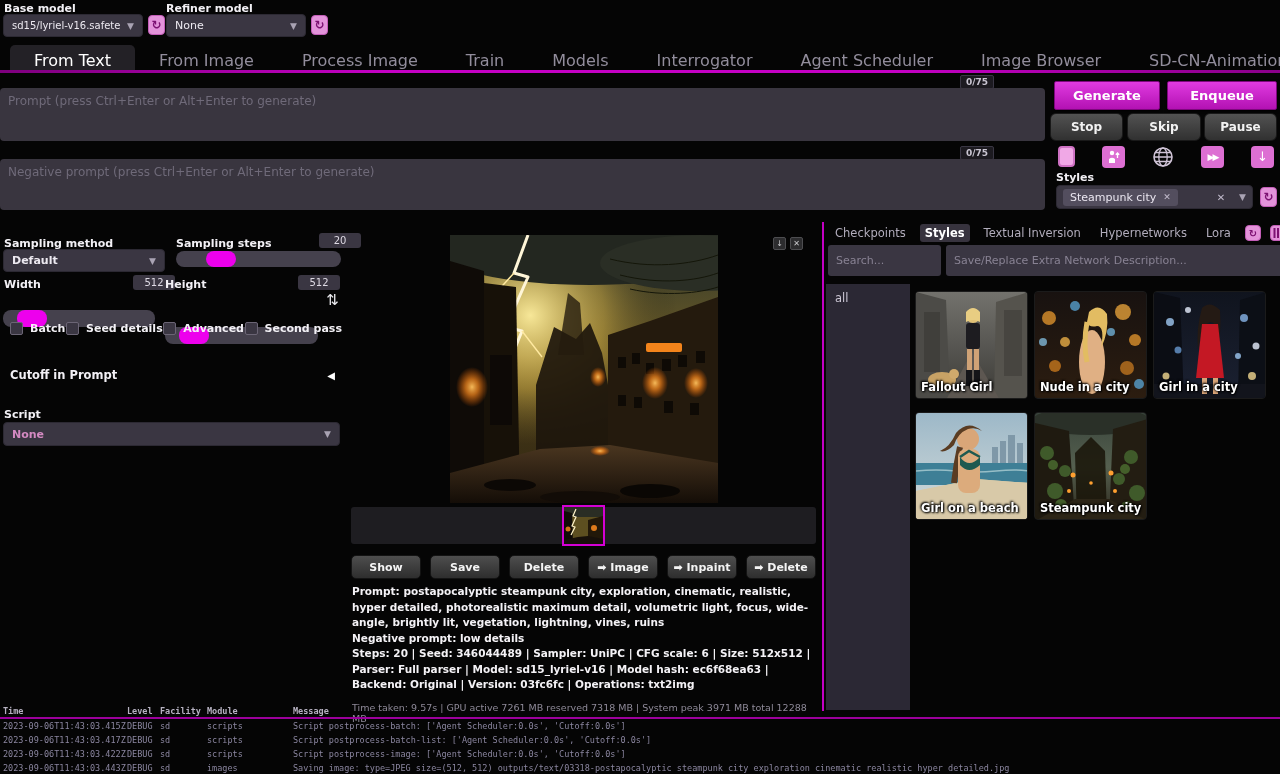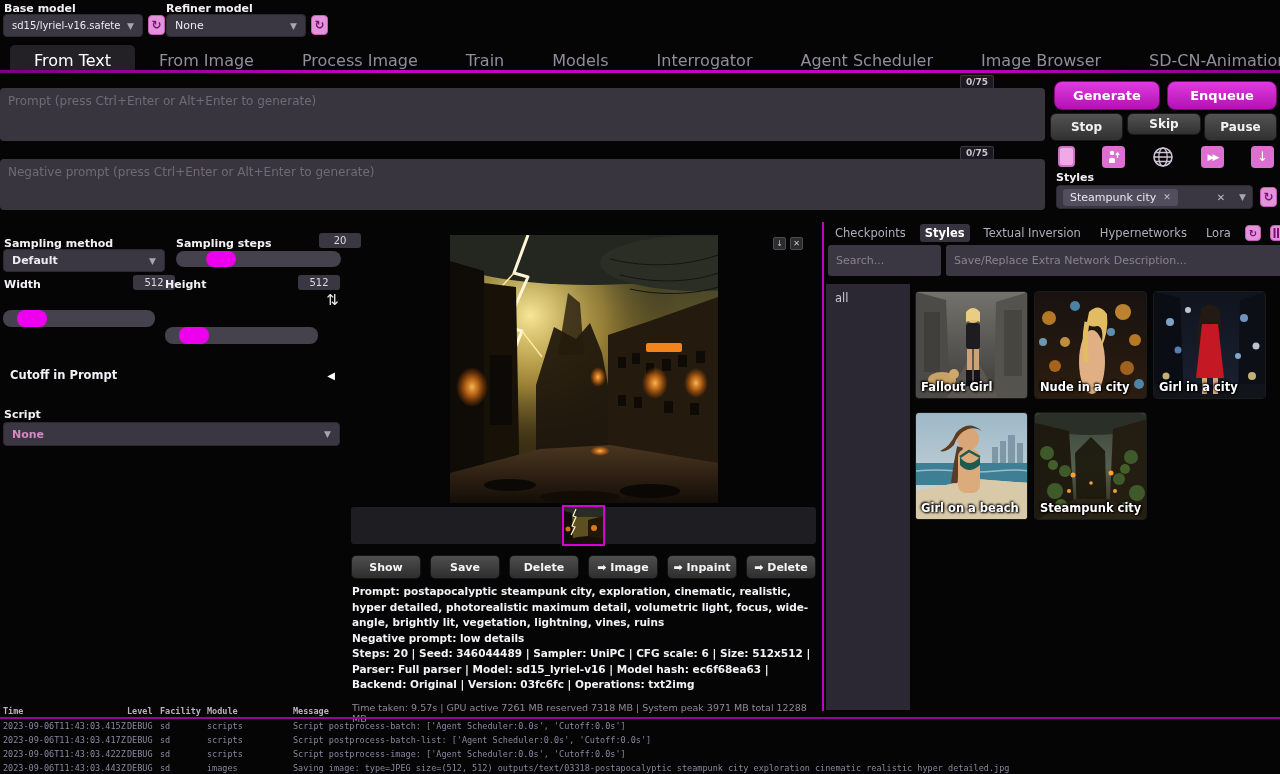--- a/index.html
+++ b/index.html
@@ -33,21 +33,21 @@
     background:#39353f; border:none; border-radius:4px; resize:none; outline:none;
     color:#e8e5ed; font-size:12px; padding:6px 8px;
     font-family:"DejaVu Sans","Liberation Sans",sans-serif;
   }
   textarea::placeholder { color:#6f6a79; }
   .counter { background:#1c1a20; border:1px solid #3a3744; color:#c9c5d1;
     font-size:9px; font-weight:bold; padding:1px 5px; border-radius:2px; }
   
   .btn-accent {
     background:linear-gradient(180deg,#e03ae0,#b312b3); border:1px solid #7e067e;
-    border-radius:8px; color:#fff; font-weight:bold; font-size:13px;
+    border-radius:2px; color:#fff; font-weight:bold; font-size:13px;
     display:flex; align-items:center; justify-content:center; cursor:pointer;
     box-shadow:0 1px 3px #000;
   }
   .btn-gray {
     background:linear-gradient(180deg,#525252,#313131); border:1px solid #191919;
     border-radius:6px; color:#f2f2f2; font-weight:bold; font-size:12px;
     display:flex; align-items:center; justify-content:center; cursor:pointer;
   }
   .icon-row { display:flex; justify-content:space-between; align-items:center; }
   .mini-icon { width:23px; height:22px; border-radius:4px; background:#dd6fd3; color:#fff;
@@ -131,21 +131,21 @@
 
   <div class="abs counter" style="left:960px;top:75px;">0/75</div>
   <textarea class="abs" style="left: 0px; top: 88px; width: 1045px; height: 53px;" placeholder="Prompt (press Ctrl+Enter or Alt+Enter to generate)"></textarea>
 
   <div class="abs counter" style="left:960px;top:146px;">0/75</div>
   <textarea class="abs" style="left: 0px; top: 159px; width: 1045px; height: 51px;" placeholder="Negative prompt (press Ctrl+Enter or Alt+Enter to generate)"></textarea>
 
   <div class="abs btn-accent" style="left:1054px;top:81px;width:106px;height:29px;">Generate</div>
   <div class="abs btn-accent" style="left:1167px;top:81px;width:110px;height:29px;">Enqueue</div>
   <div class="abs btn-gray" style="left:1050px;top:113px;width:73px;height:28px;">Stop</div>
-  <div class="abs btn-gray" style="left:1127px;top:113px;width:74px;height:22px;">Skip</div>
+  <div class="abs btn-gray" style="left:1127px;top:113px;width:74px;height:28px;">Skip</div>
   <div class="abs btn-gray" style="left:1204px;top:113px;width:73px;height:28px;">Pause</div>
 
   <div class="abs icon-row" style="left:1058px;top:145px;width:216px;height:23px;">
     <div class="mini-icon" style="background:#f0a8e6;border:2px solid #cf72c4;width:17px;height:21px;"></div>
     <div class="mini-icon">
       <svg width="13" height="14" viewBox="0 0 13 14">
         <circle cx="5" cy="3" r="2.2" fill="#fff"></circle>
         <path d="M2,13 L2,9 Q5,6.5 8,9 L8,13 Z" fill="#fff"></path>
         <path d="M10.5,8 L10.5,3 M8.8,4.8 L10.5,3 L12.2,4.8" stroke="#fff" stroke-width="1.3" fill="none"></path>
       </svg>
@@ -190,20 +190,38 @@
     <div class="handle" style="left:14px;"></div>
   </div>
 
   <div class="abs lbl" style="left:165px;top:278px;">Height</div>
   <div class="abs badge" style="left:278px;top:275px;width:42px;height:15px;">512</div>
   <div class="abs slider" style="left:165px;top:294px;width:153px;height:17px;">
     <div class="handle" style="left:14px;"></div>
   </div>
   <div class="abs" style="left:326px;top:291px;font-size:15px;color:#ececf0;cursor:pointer;">⇅</div>
 
+  <div class="abs" style="left:10px;top:322px;width:332px;display:flex;justify-content:space-between;">
+    <span class="chk">
+        <span class="box"></span>
+        <span class="t">Batch</span>
+      </span>
+    <span class="chk">
+        <span class="box"></span>
+        <span class="t">Seed details</span>
+      </span>
+    <span class="chk">
+        <span class="box"></span>
+        <span class="t">Advanced</span>
+      </span>
+    <span class="chk">
+        <span class="box"></span>
+        <span class="t">Second pass</span>
+      </span>
+  </div>
 
   <div class="abs" style="left:10px;top:368px;width:325px;display:flex;justify-content:space-between;align-items:center;cursor:pointer;">
     <span class="lbl" style="font-size:11.5px;">Cutoff in Prompt</span>
     <span style="font-size:10px;color:#fff;">◀</span>
   </div>
 
   <div class="abs lbl" style="left:4px;top:408px;">Script</div>
   <div class="abs dd" style="left:3px;top:422px;width:337px;height:24px;">
     <span style="color:#d48ac2;font-weight:bold;">None</span>
     <span class="caret">▼</span>

